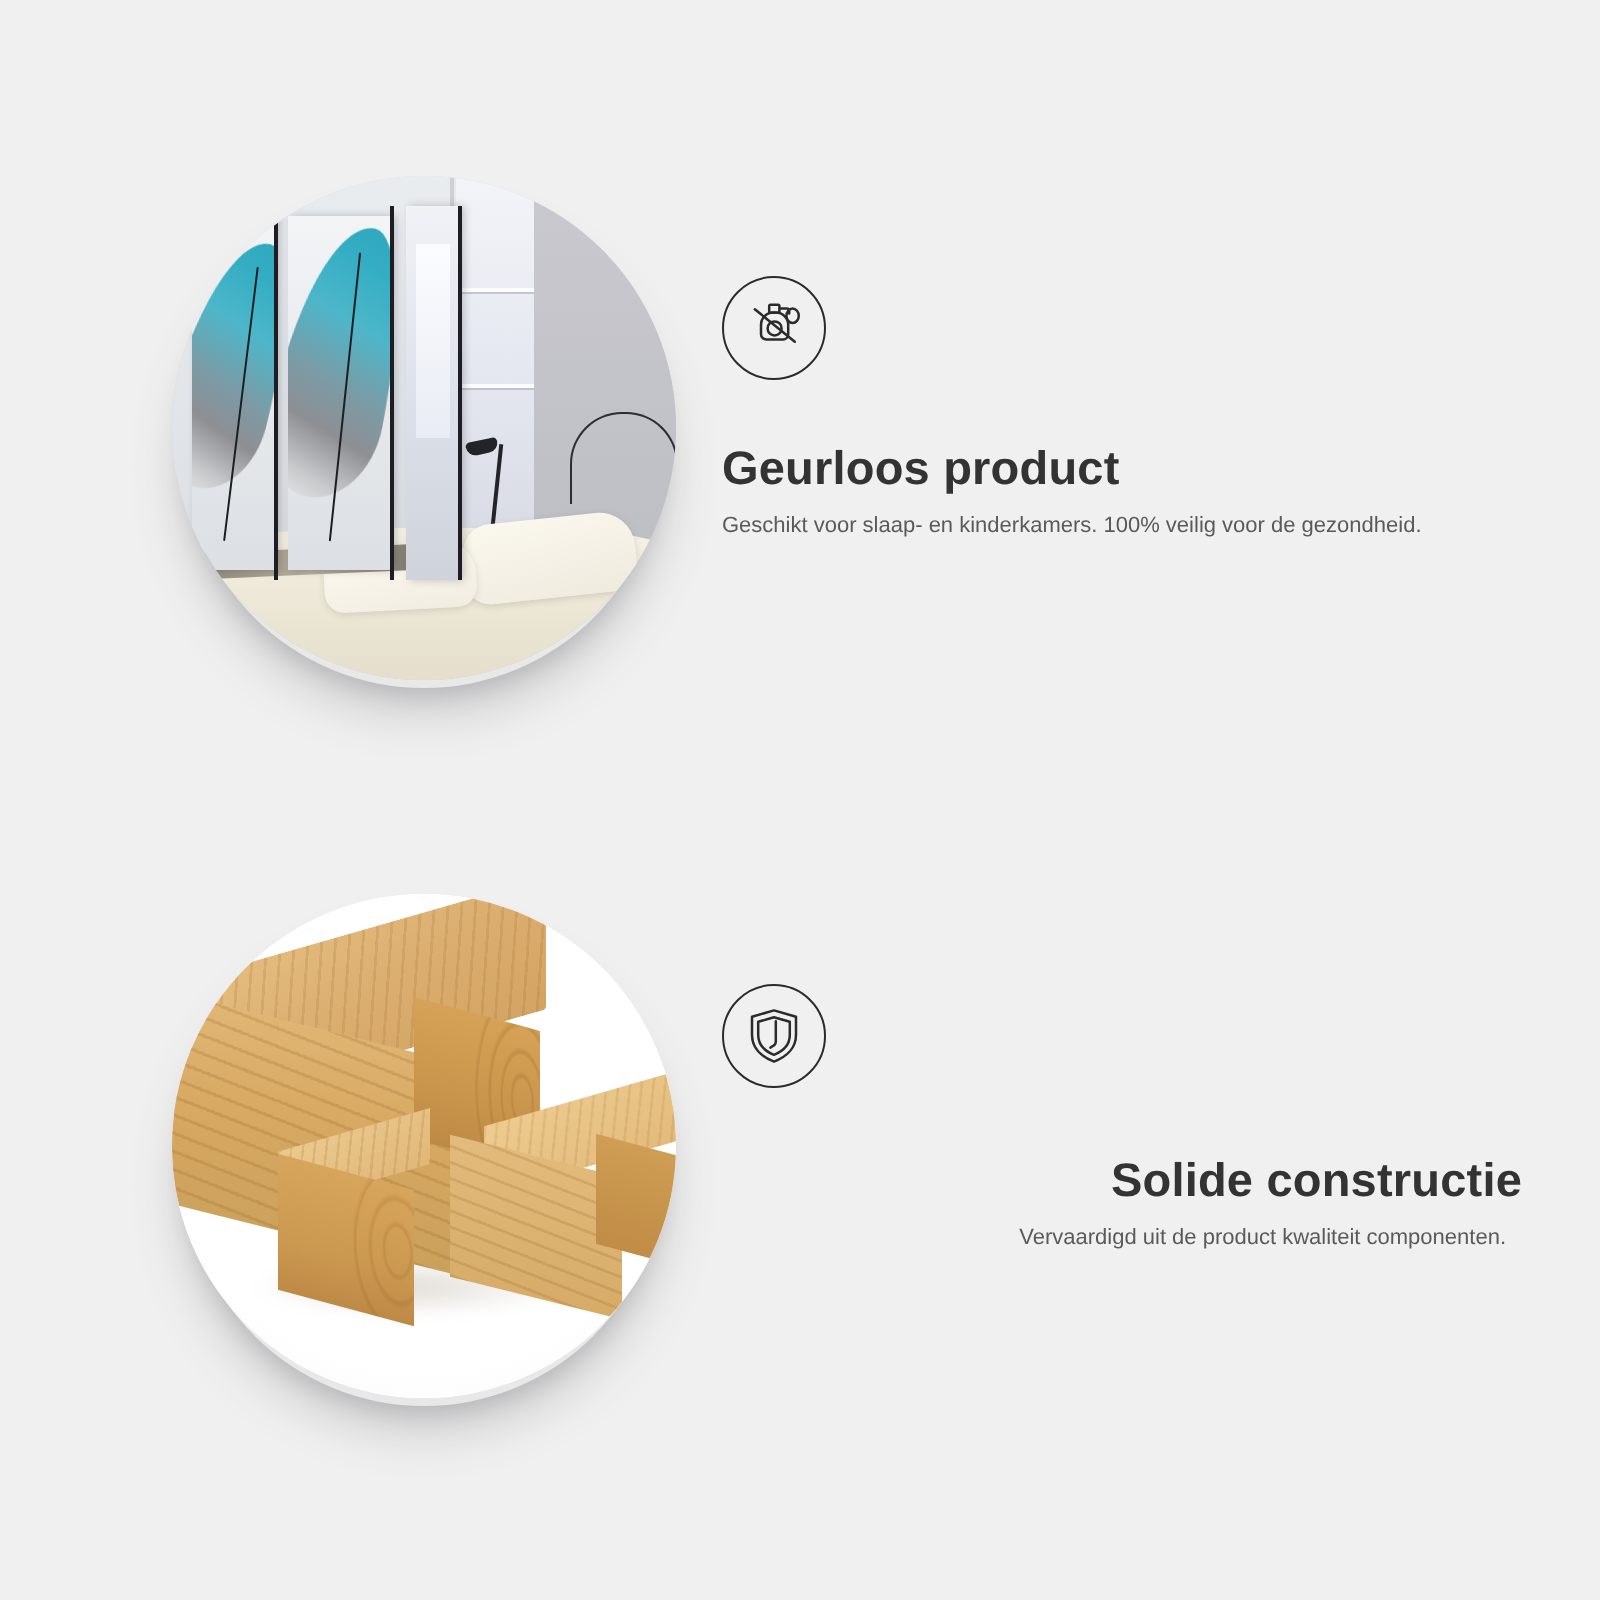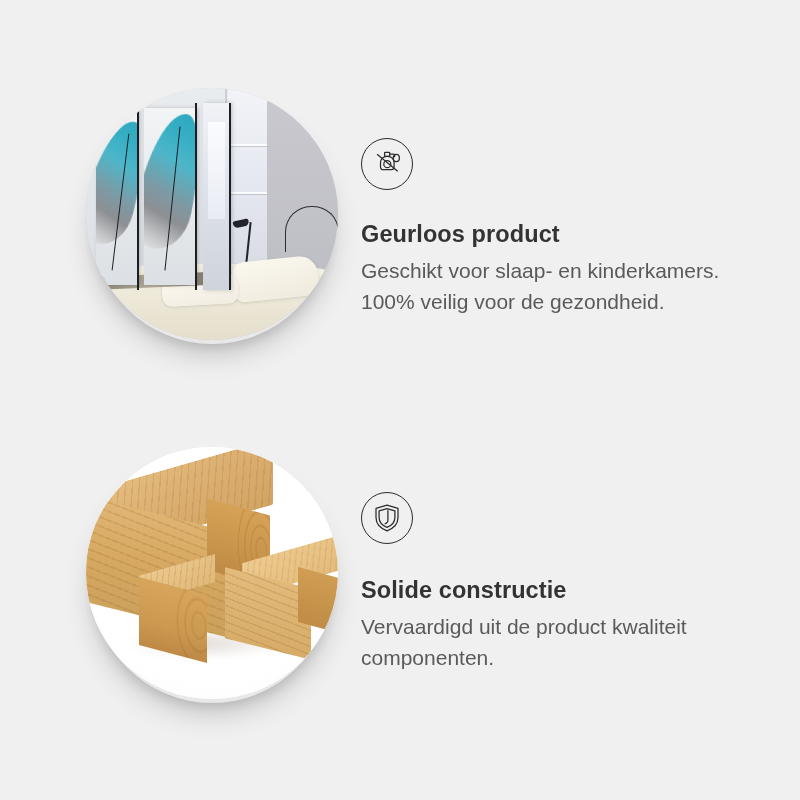--- a/index.html
+++ b/index.html
@@ -24,21 +24,21 @@
     background: #f0f0f0;
   }
 
   
   .feature {
     position: absolute;
     left: 0;
     width: 784px;
   }
   .feature-1 { top: 60px; height: 320px; }
-  .feature-2 { top: 420px; height: 320px; }
+  .feature-2 { top: 420px; height: 320px; text-align: right; }
 
   
   .photo-wrap {
     position: absolute;
     left: 86px;
     width: 252px;
     height: 252px;
   }
   .feature-1 .photo-wrap { top: 28px; }
   .feature-2 .photo-wrap { top: 27px; }
@@ -382,21 +382,21 @@
     font-size: 23.5px;
     font-weight: 600;
     color: #333333;
     letter-spacing: .1px;
     line-height: 1.2;
   }
   .feature-2 .feature-title { margin-top: 32px; }
 
   .feature-desc {
     margin-top: 8px;
-    font-size: 21px;
+    font-size: 11px;
     font-weight: 400;
     color: #5a5a5a;
     line-height: 1.45;
     max-width: 392px;
   }
 </style>
 </head>
 <body>
 
 <div class="page">

